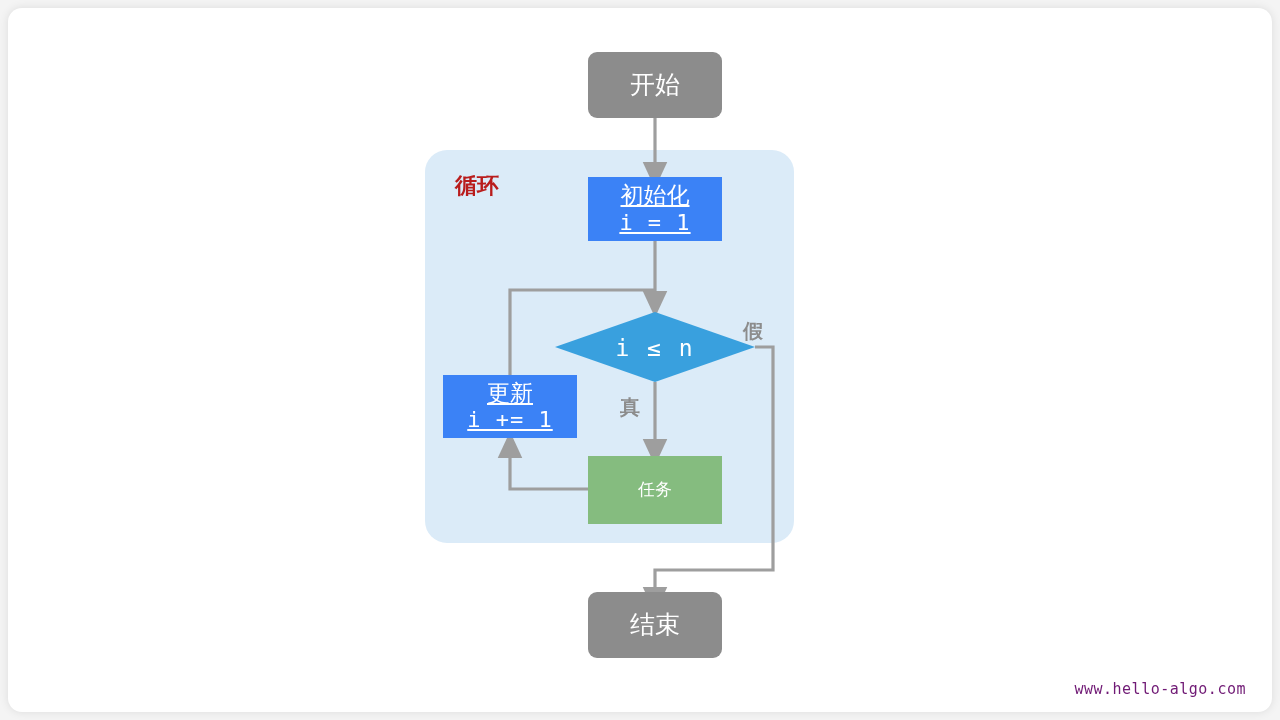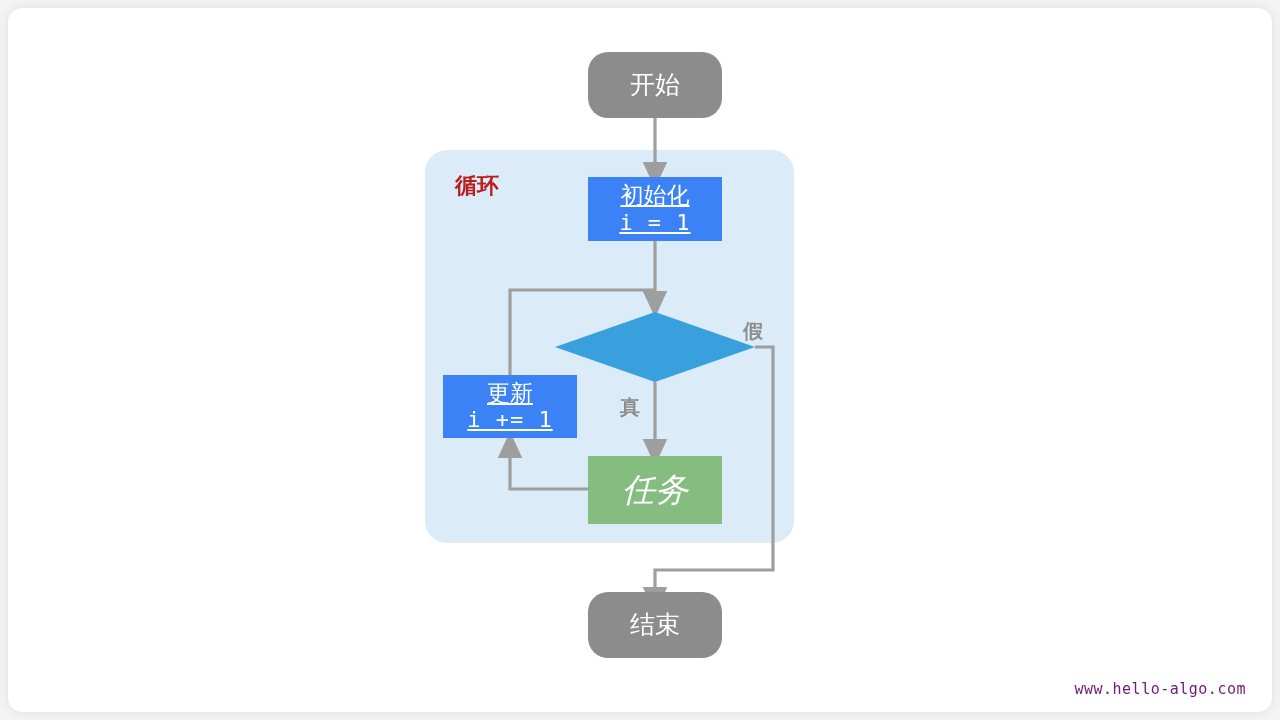--- a/index.html
+++ b/index.html
@@ -43,32 +43,31 @@
     flex-direction: column;
     align-items: center;
     justify-content: center;
     color: #ffffff;
     text-align: center;
     line-height: 1.18;
     box-sizing: border-box;
   }
   .terminal {
     background: #8c8c8c;
-    border-radius: 20px;
+    border-radius: 9px;
     font-size: 25px;
   }
   .process-blue {
     background: #3b82f6;
     font-size: 23px;
     text-decoration: underline;
   }
   .process-green {
     background: #85BC7F;
-    font-size: 33px;
-    font-style: italic;
+    font-size: 17px;
   }
   .node .cn { font-family: "Liberation Sans", "DejaVu Sans", sans-serif; }
   .node .mono {
     font-family: "DejaVu Sans Mono", "Liberation Mono", monospace;
     font-size: 22px;
     letter-spacing: 1px;
   }
   .diamond-label {
     position: absolute;
     color: #ffffff;
@@ -136,20 +135,21 @@
 
     <div class="node terminal" style="left:580px; top:44px; width:134px; height:66px;">
       <span class="cn">开始</span>
     </div>
 
     <div class="node process-blue" style="left:580px; top:169px; width:134px; height:64px;">
       <span class="cn">初始化</span>
       <span class="mono">i = 1</span>
     </div>
 
+    <div class="diamond-label" style="left:547px; top:327px; width:200px; text-align:center;">i ≤ n</div>
 
     <div class="node process-blue" style="left:435px; top:367px; width:134px; height:63px;">
       <span class="cn">更新</span>
       <span class="mono">i += 1</span>
     </div>
 
     <div class="node process-green" style="left:580px; top:448px; width:134px; height:68px;">
       <span class="cn">任务</span>
     </div>
 

